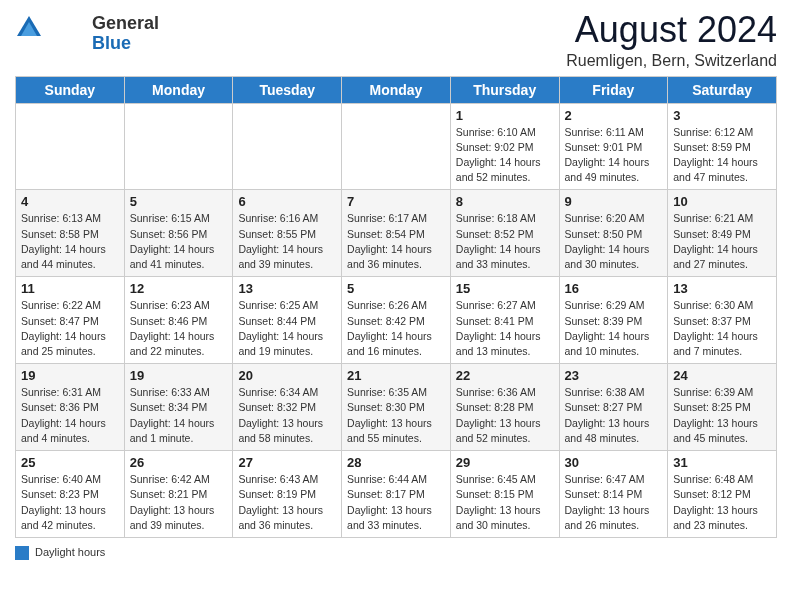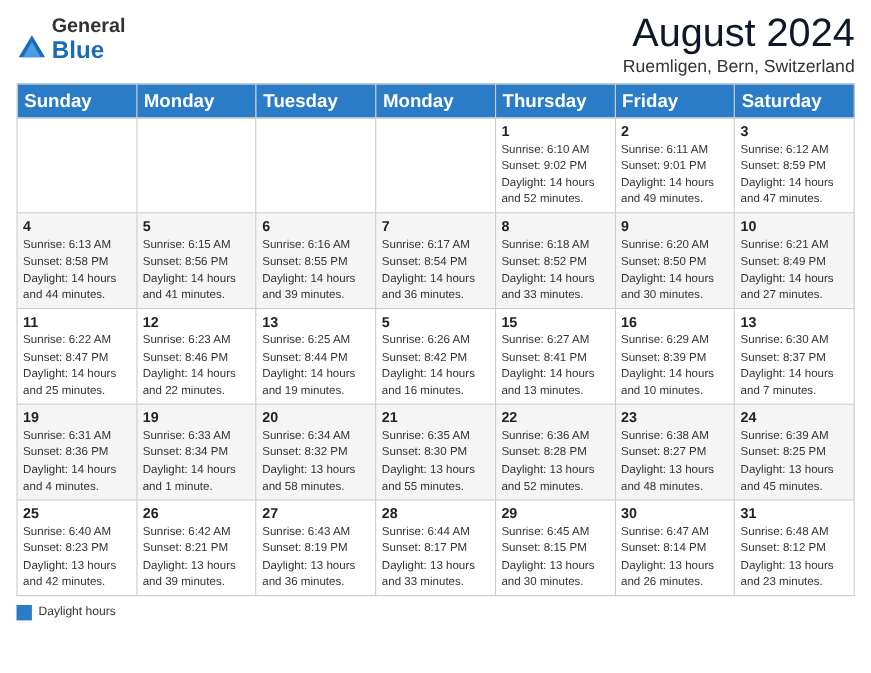--- a/index.html
+++ b/index.html
@@ -11,35 +11,36 @@
       padding: 10px 15px 15px 15px;
     }
     .header {
       display: flex;
       align-items: flex-start;
       justify-content: space-between;
       margin-bottom: 6px;
     }
     .logo {
       display: flex;
-      align-items: flex-end;
+      align-items: flex-start;
       margin-top: 4px;
+      gap: 45px;
     }
     .logo-text {
       display: flex;
       flex-direction: column;
       line-height: 1.1;
     }
     .logo-general {
       font-size: 18px;
       font-weight: bold;
       color: #333;
     }
     .logo-blue {
-      font-size: 22px;
+      font-size: 18px;
       font-weight: bold;
       color: #1a6bb5;
     }
     .logo-icon {
       width: 28px;
       height: 28px;
       margin-right: 4px;
     }
     .title-block {
       text-align: right;
@@ -56,23 +57,23 @@
       margin-top: 2px;
     }
     table {
       width: 100%;
       border-collapse: collapse;
       font-size: 11px;
     }
     thead th {
       background-color: #2a7cc7;
       color: #fff;
-      text-align: left;
+      text-align: center;
       padding: 5px 6px;
-      font-size: 17px;
+      font-size: 14px;
       font-weight: bold;
       border: 1px solid #ccc;
     }
     tbody td {
       border: 1px solid #ccc;
       vertical-align: top;
       padding: 4px 5px;
       width: 14.28%;
       min-height: 80px;
       background: #fff;

